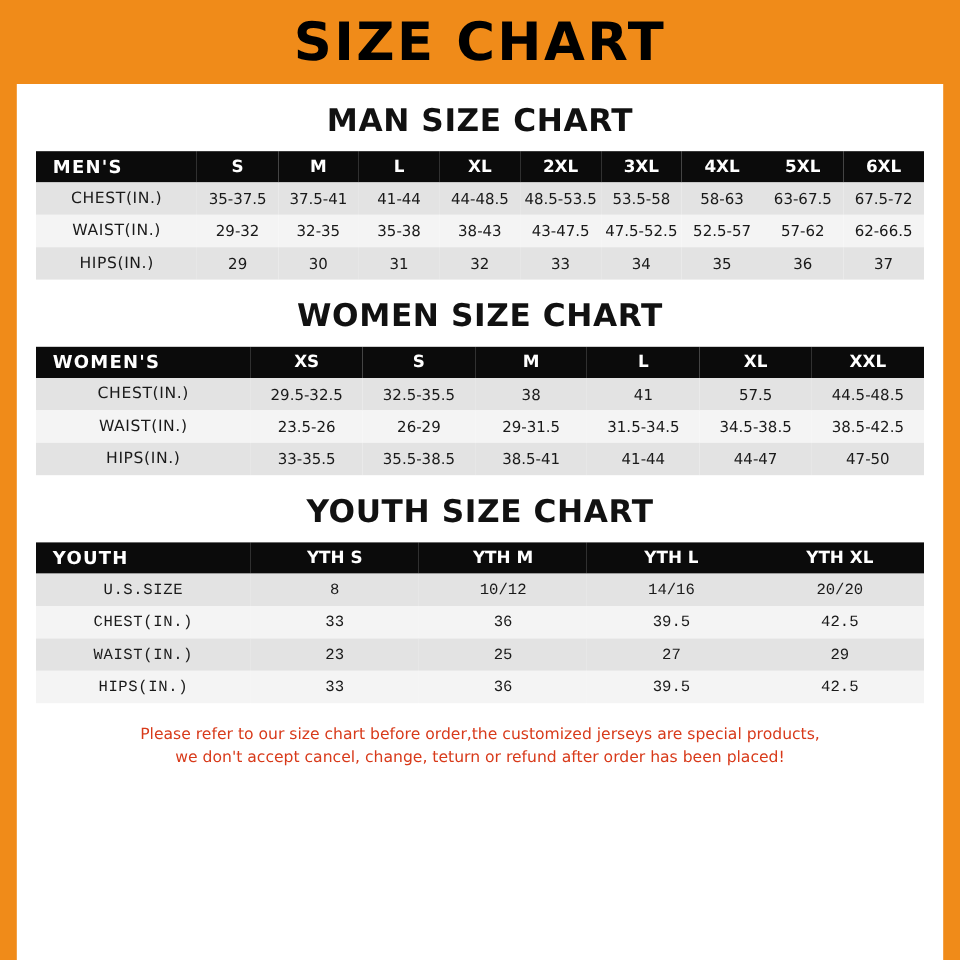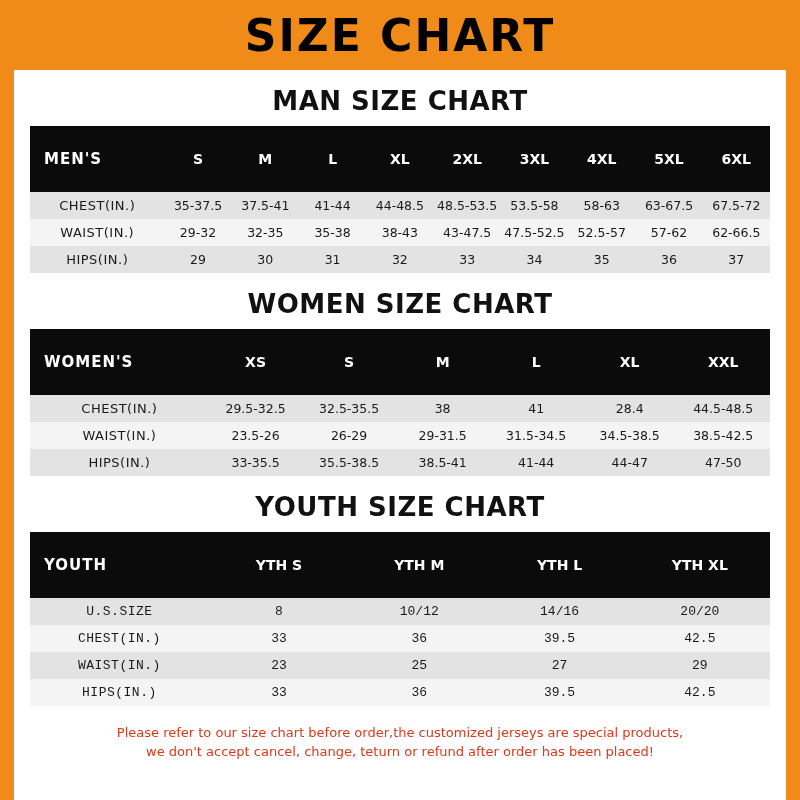--- a/index.html
+++ b/index.html
@@ -64,21 +64,21 @@
     font-size: 12.5px;
     color: #1a1a1a;
     padding: 6px 2px;
     font-family: "DejaVu Sans", sans-serif;
   }
   table.size-table thead th {
     background: #0b0b0b;
     color: #ffffff;
     font-size: 14px;
     font-weight: bold;
-    padding: 24px 2px;
+    padding: 4px 2px;
   }
   table.size-table thead th.corner {
     text-align: left;
     padding-left: 14px;
     letter-spacing: 1px;
     font-size: 15px;
   }
   table.size-table tbody tr.odd td {
     background: #e3e3e3;
   }
@@ -193,21 +193,21 @@
             <th>XXL</th>
           </tr>
         </thead>
         <tbody>
           <tr class="odd">
             <td class="rowlabel">CHEST(IN.)</td>
             <td>29.5-32.5</td>
             <td>32.5-35.5</td>
             <td>38</td>
             <td>41</td>
-            <td>28.4</td>
+            <td>57.5</td>
             <td>44.5-48.5</td>
           </tr>
           <tr class="even">
             <td class="rowlabel">WAIST(IN.)</td>
             <td>23.5-26</td>
             <td>26-29</td>
             <td>29-31.5</td>
             <td>31.5-34.5</td>
             <td>34.5-38.5</td>
             <td>38.5-42.5</td>

